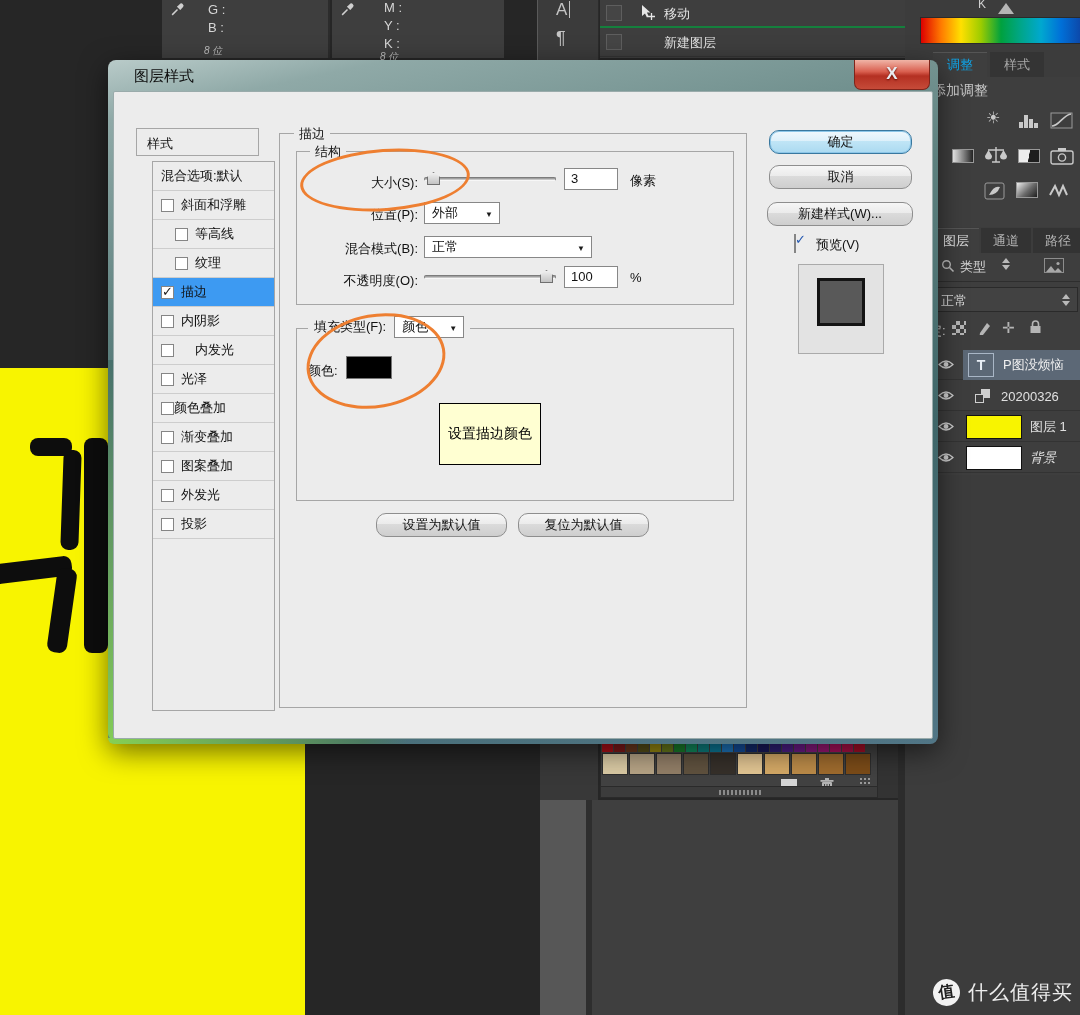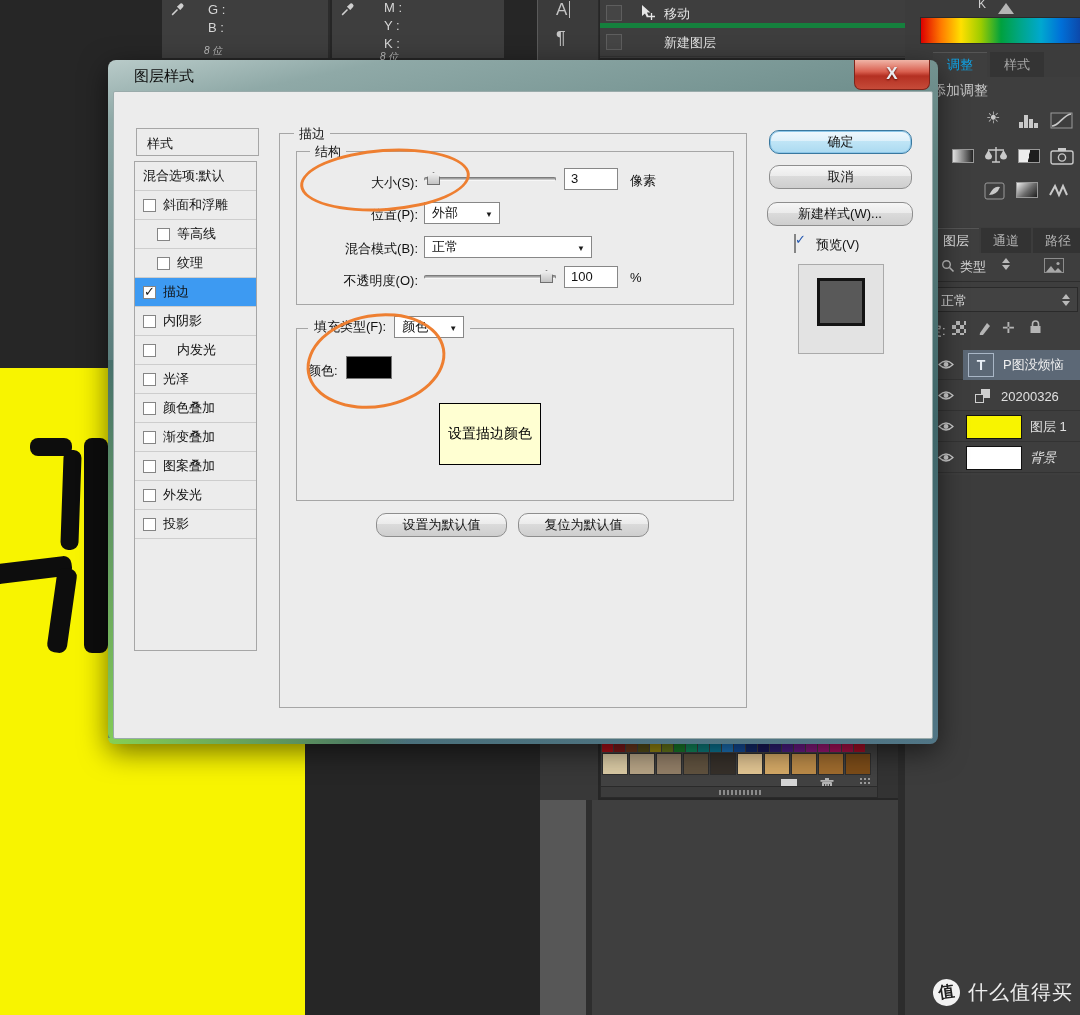--- a/index.html
+++ b/index.html
@@ -106,21 +106,21 @@
     <span class="abs dk-txt" style="left:52px;top:36px">K :</span>
     <span class="abs" style="left:48px;top:50px;font-size:10px;color:#bdbdbd;font-style:italic">8 位</span>
   </div>
 
   <div class="abs" style="left:537px;top:0;width:62px;height:60px;background:#3b3b3b;border-left:1px solid #5a5a5a;border-right:1px solid #2b2b2b">
     <div class="abs" style="left:18px;top:0px;font-size:17px;color:#c4c4c4"><span>A</span><span style="border-left:1px solid #c4c4c4;margin-left:2px;font-size:15px">​</span></div>
     <div class="abs" style="left:18px;top:28px;font-size:18px;color:#c4c4c4">¶</div>
   </div>
 
   <div class="abs dk-panel" style="left:600px;top:0;width:305px;height:58px">
-    <div class="abs" style="left:0;top:0;width:305px;height:28px;border-bottom:5px solid #15803d">
+    <div class="abs" style="left:0;top:0;width:305px;height:28px;border-bottom:2px solid #15803d">
       <span class="abs" style="left:6px;top:5px;width:16px;height:16px;background:#454545;border:1px solid #5e5e5e"></span>
       <span class="abs" style="left:38px;top:4px">
         <svg width="18" height="18" viewBox="0 0 18 18">
             <path d="M4 1 L4 12 L7 9.4 L8.9 13.6 L10.8 12.7 L8.9 8.6 L12.4 8.4 Z" fill="#e6e6e6"></path>
             <path d="M13.5 9 v7 M10 12.5 h7" stroke="#e6e6e6" stroke-width="1.3"></path>
           </svg>
       </span>
       <span class="abs dk-txt" style="left:64px;top:5px;color:#e2e2e2">移动</span>
     </div>
     <div class="abs" style="left:0;top:29px;width:305px;height:28px;border-bottom:1px solid #333">
@@ -353,21 +353,21 @@
     <div id="dlg-green-l" class="abs"></div>
     <span id="dlg-title" class="abs">图层样式</span>
     <div id="dlg-close" class="abs"><span>X</span></div>
 
     <div id="client" class="abs">
 
       
       <div class="abs etched" style="left:22px;top:36px;width:123px;height:28px">
         <span class="lbl" style="position:absolute;left:10px;top:6px">样式</span>
       </div>
-      <div class="abs etched" style="left:20px;top:69px;width:123px;height:490px">
+      <div class="abs etched" style="left:38px;top:69px;width:123px;height:550px">
         <div class="slist-row" style="padding-left:8px">
           <span>混合选项:默认</span>
         </div>
         <div class="slist-row" style="padding-left:8px">
             <span class="cb"></span>
             <span style="margin-left:7px">斜面和浮雕</span>
           </div>
         <div class="slist-row" style="padding-left:22px">
             <span class="cb"></span>
             <span style="margin-left:7px">等高线</span>
@@ -387,21 +387,21 @@
         <div class="slist-row" style="padding-left:8px">
             <span class="cb"></span>
             <span style="margin-left:21px">内发光</span>
           </div>
         <div class="slist-row" style="padding-left:8px">
             <span class="cb"></span>
             <span style="margin-left:7px">光泽</span>
           </div>
         <div class="slist-row" style="padding-left:8px">
             <span class="cb"></span>
-            <span style="margin-left:7px">颜色叠加</span>
+            <span style="">颜色叠加</span>
           </div>
         <div class="slist-row" style="padding-left:8px">
             <span class="cb"></span>
             <span style="margin-left:7px">渐变叠加</span>
           </div>
         <div class="slist-row" style="padding-left:8px">
             <span class="cb"></span>
             <span style="margin-left:7px">图案叠加</span>
           </div>
         <div class="slist-row" style="padding-left:8px">

